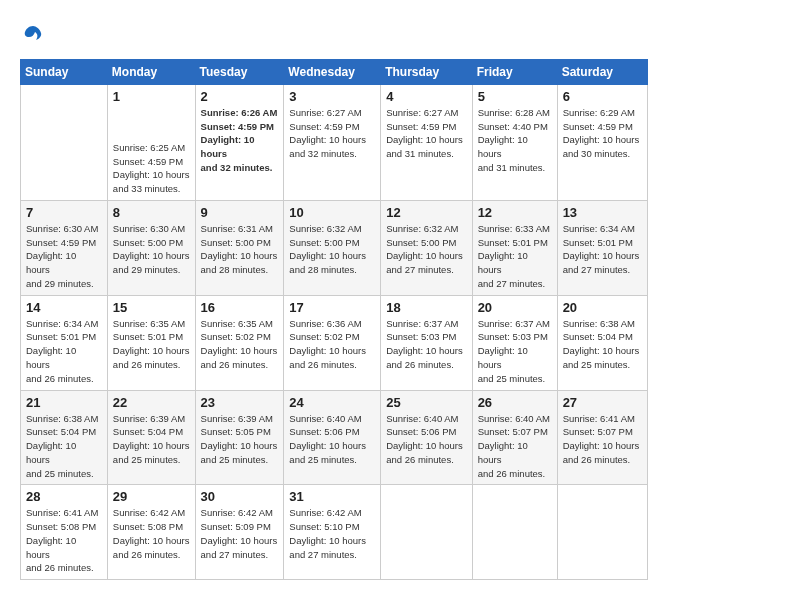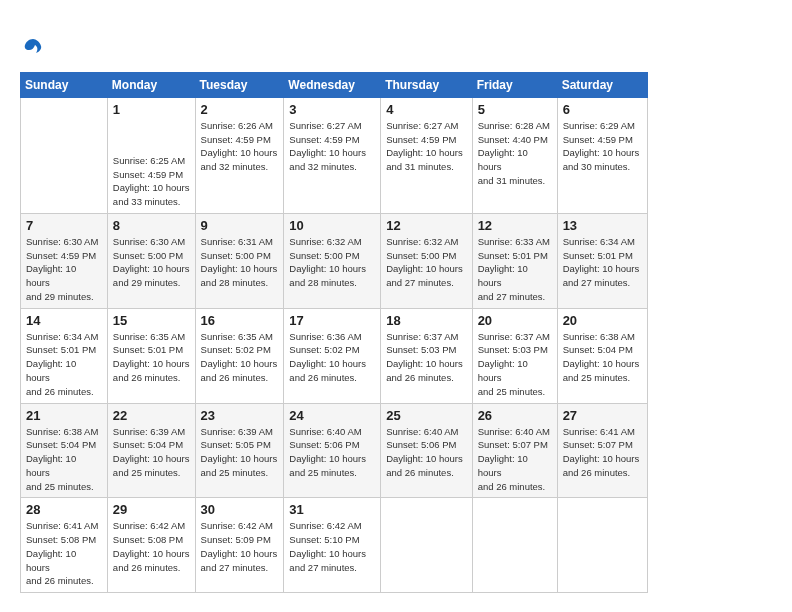--- a/index.html
+++ b/index.html
@@ -6,21 +6,21 @@
     body {
       font-family: Arial, sans-serif;
       background: #fff;
       width: 792px;
       height: 612px;
       overflow: hidden;
     }
     .page {
       width: 668px;
       height: 612px;
-      padding: 33px 20px 10px 20px;
+      padding: 20px 20px 10px 20px;
       background: #fff;
     }
     .header {
       display: flex;
       justify-content: space-between;
       align-items: flex-start;
       margin-bottom: 8px;
     }
     .logo {
       display: flex;
@@ -133,21 +133,21 @@
           <td class="empty-cell"></td>
           <td>
             <span class="day-num">1</span>
             <div class="day-info" style="white-space: pre-line; margin-top: 37px;">Sunrise: 6:25 AM
 Sunset: 4:59 PM
 Daylight: 10 hours
 and 33 minutes.</div>
           </td>
           <td>
             <span class="day-num">2</span>
-            <div class="day-info" style="white-space: pre-line;">Sunrise: 6:26 AM
+            <div class="day-info" style="white-space: pre-line; font-weight: bold;">Sunrise: 6:26 AM
 Sunset: 4:59 PM
 Daylight: 10 hours
 and 32 minutes.</div>
           </td>
           <td>
             <span class="day-num">3</span>
             <div class="day-info" style="white-space: pre-line;">Sunrise: 6:27 AM
 Sunset: 4:59 PM
 Daylight: 10 hours
 and 32 minutes.</div>

